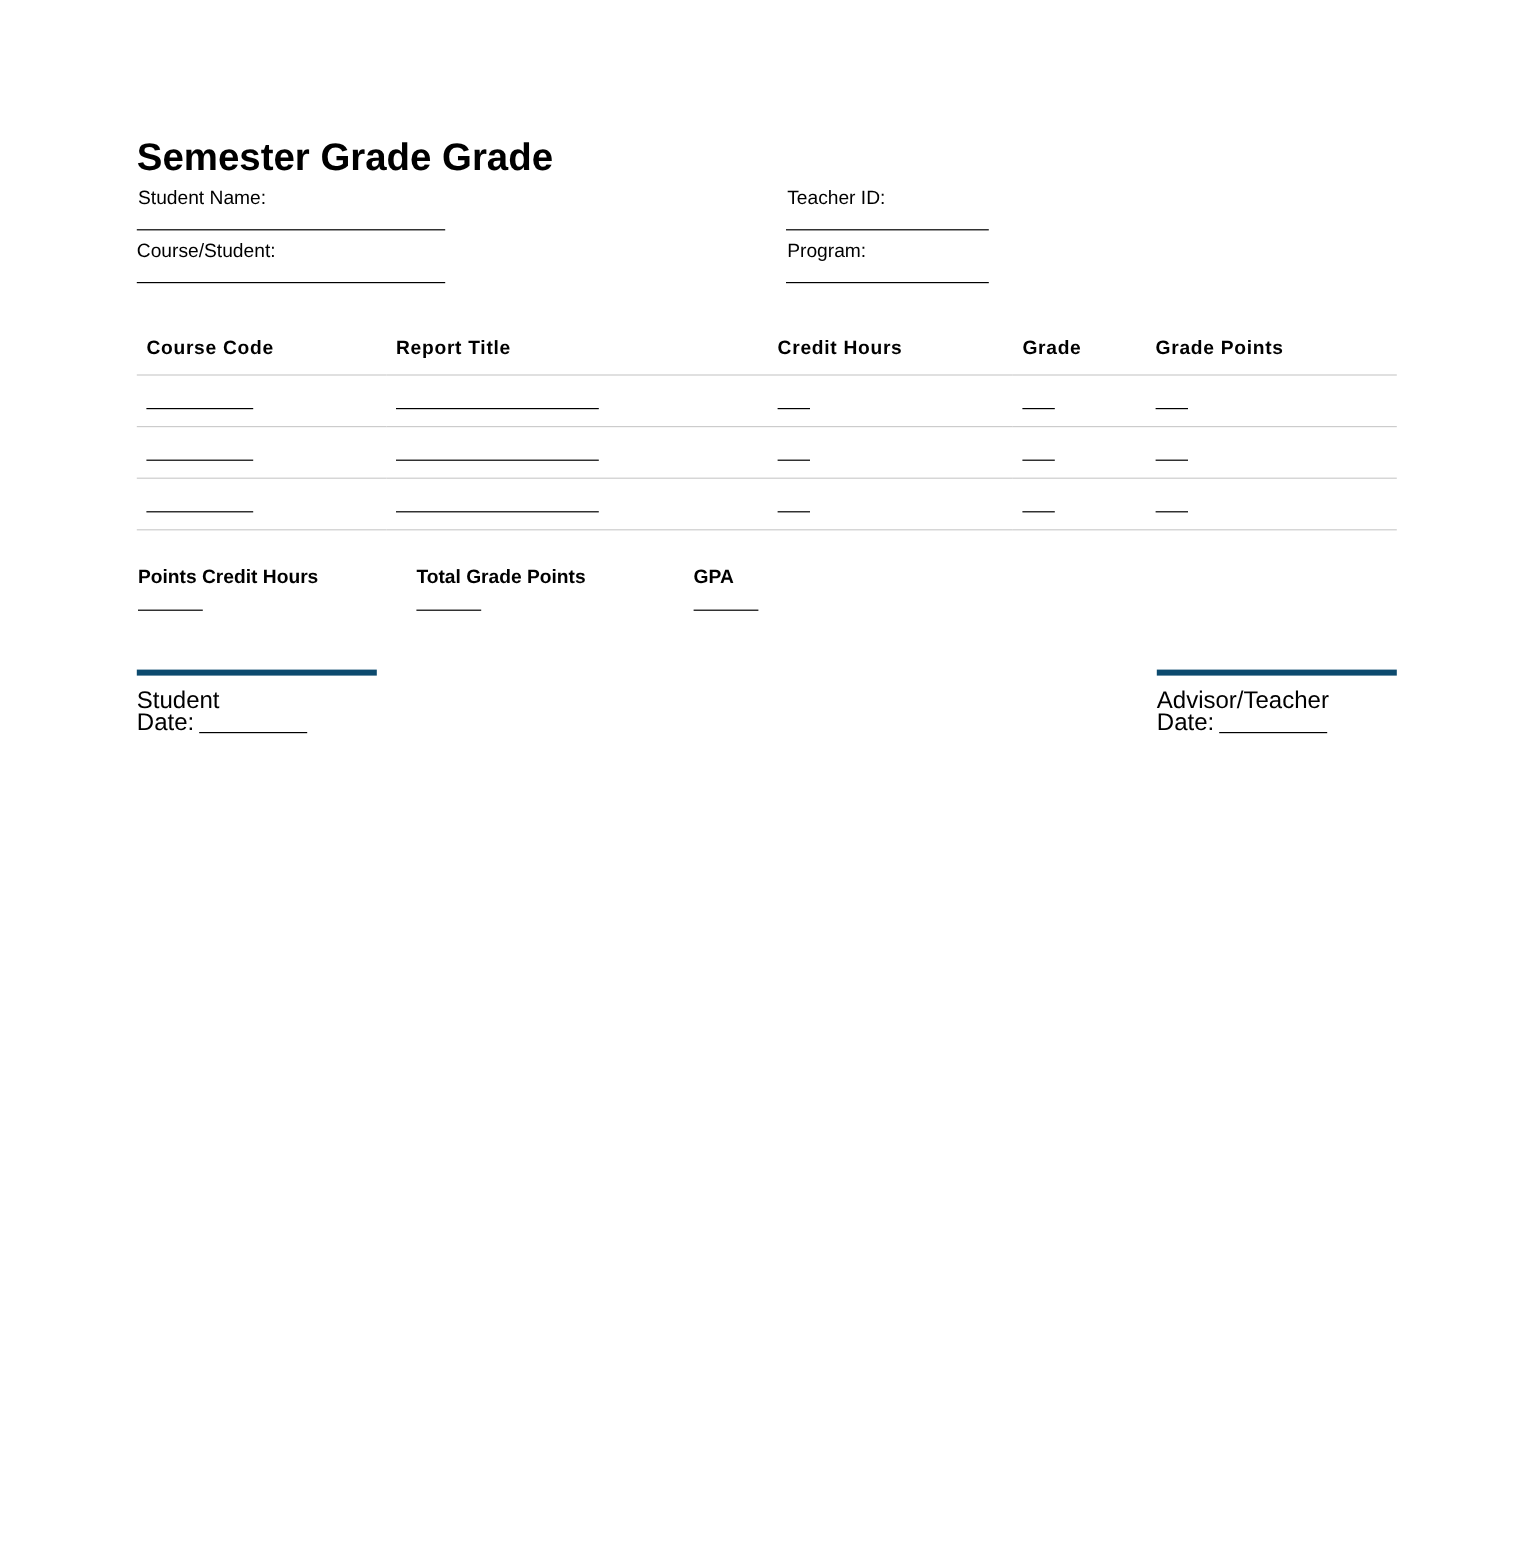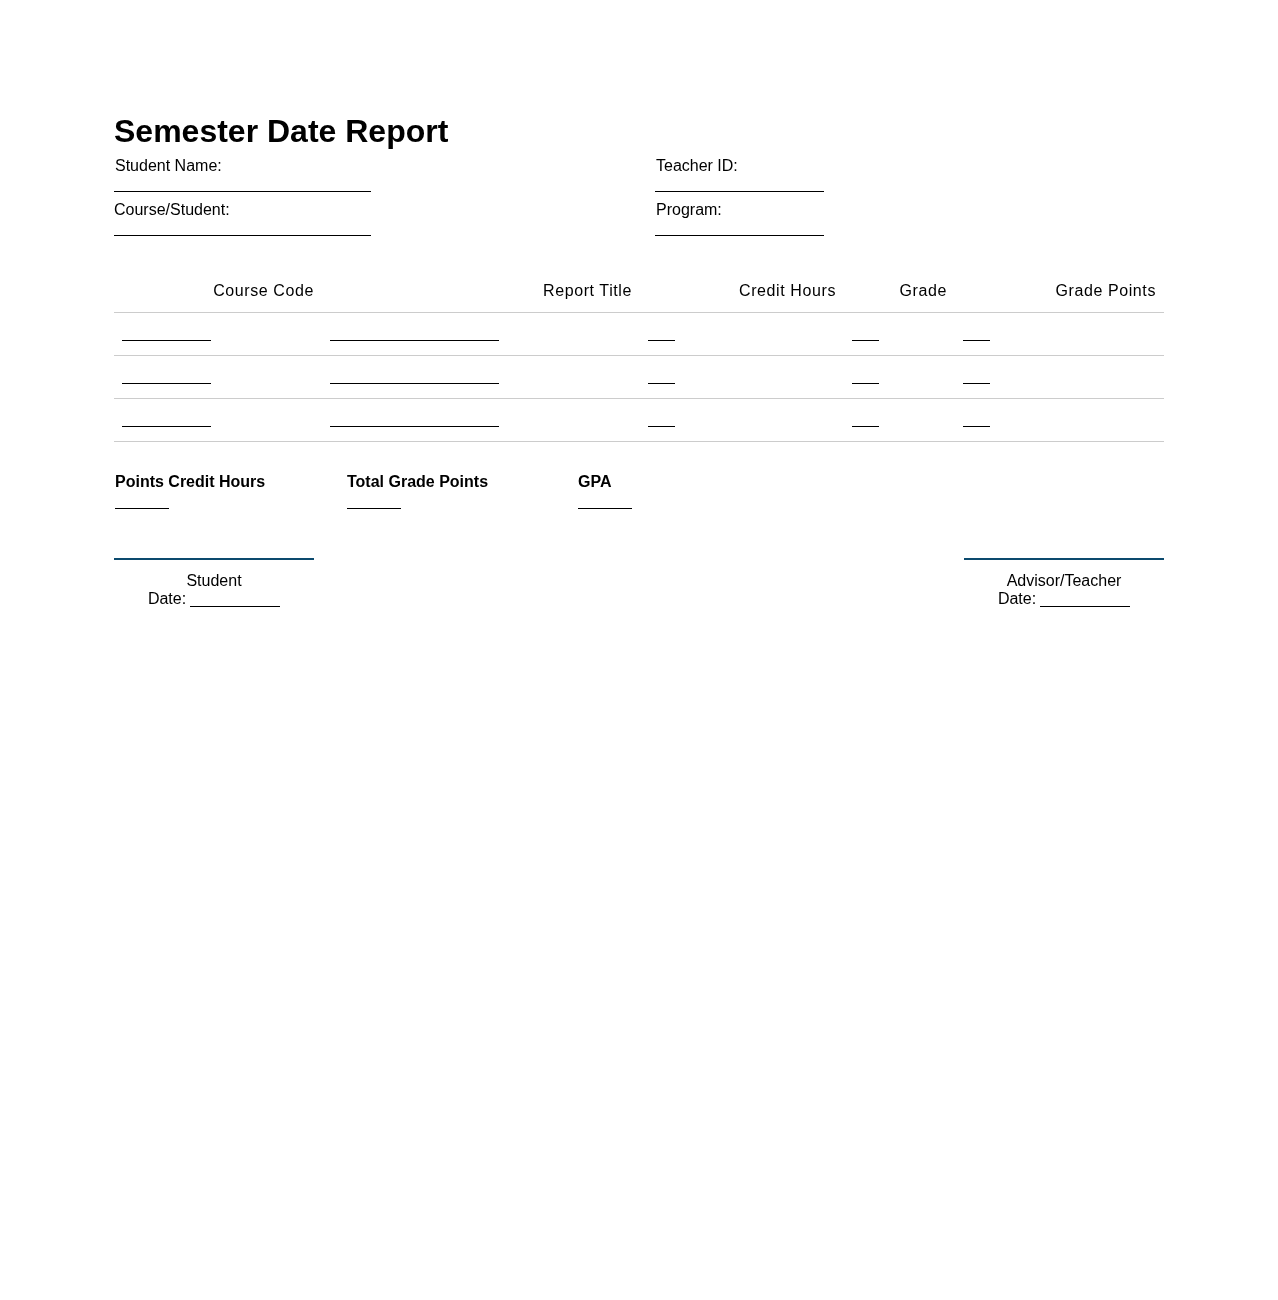--- a/index.html
+++ b/index.html
@@ -3,34 +3,34 @@
 <meta charset="utf-8">
 <style>
   html, body { margin: 0; padding: 0; background: #ffffff; }
   body { width: 1278px; height: 1300px; position: relative; font-family: "Liberation Sans", sans-serif; color: #000; }
   .page { position: absolute; left: 114px; top: 0; width: 1050px; }
   h1 { position: absolute; left: 0; top: 111px; margin: 0; font-size: 32px; font-weight: bold; line-height: 40px; white-space: nowrap; }
   .field { position: absolute; }
   .field .lbl { font-size: 16px; font-weight: normal; line-height: 18px; white-space: nowrap; display: block; }
   .field .line { display: block; border-bottom: 1px solid #000; height: 0; }
   table { position: absolute; left: 0; top: 268px; width: 1050px; border-collapse: collapse; }
-  th { text-align: right; font-size: 16px; font-weight: normal; letter-spacing: 0.6px; padding: 12px 8px 10px 8px; height: 22px; border-bottom: 1px solid #cccccc; white-space: nowrap; }
+  th { text-align: left; font-size: 16px; font-weight: bold; letter-spacing: 0.6px; padding: 12px 8px 10px 8px; height: 22px; border-bottom: 1px solid #cccccc; white-space: nowrap; }
   td { padding: 0 8px; height: 42px; border-bottom: 1px solid #cccccc; vertical-align: top; }
   td .blank { display: inline-block; margin-top: 27px; border-bottom: 1px solid #000; height: 0; }
   .tot { position: absolute; top: 473px; }
   .tot .lbl { font-size: 16px; font-weight: bold; line-height: 18px; display: block; white-space: nowrap; }
   .tot .line { display: block; width: 54px; margin-top: 17px; border-bottom: 1px solid #000; height: 0; }
-  .sig { position: absolute; top: 558px; width: 200px; border-top: 2px solid #0c4a6e; text-align: center; font-size: 16px; line-height: 18px; padding-top: 12px; }
+  .sig { position: absolute; top: 558px; width: 200px; border-top: 5px solid #0c4a6e; text-align: left; font-size: 20px; line-height: 18px; padding-top: 12px; }
   .sig .date-line { display: inline-block; width: 90px; border-bottom: 1px solid #000; height: 0; vertical-align: -3px; margin-left: 4px; }
 </style>
 </head>
 <body>
 
 <div class="page">
-  <h1>Semester Date Report</h1>
+  <h1>Semester Grade Grade</h1>
 
   <div class="field" style="left:1px; top:157px;">
     <span class="lbl">Student Name:</span>
     <span class="line" style="width:257px; margin-top:16px; margin-left:-1px;"></span>
   </div>
   <div class="field" style="left:0; top:201px;">
     <span class="lbl">Course/Student:</span>
     <span class="line" style="width:257px; margin-top:16px;"></span>
   </div>
   <div class="field" style="left:542px; top:157px;">

